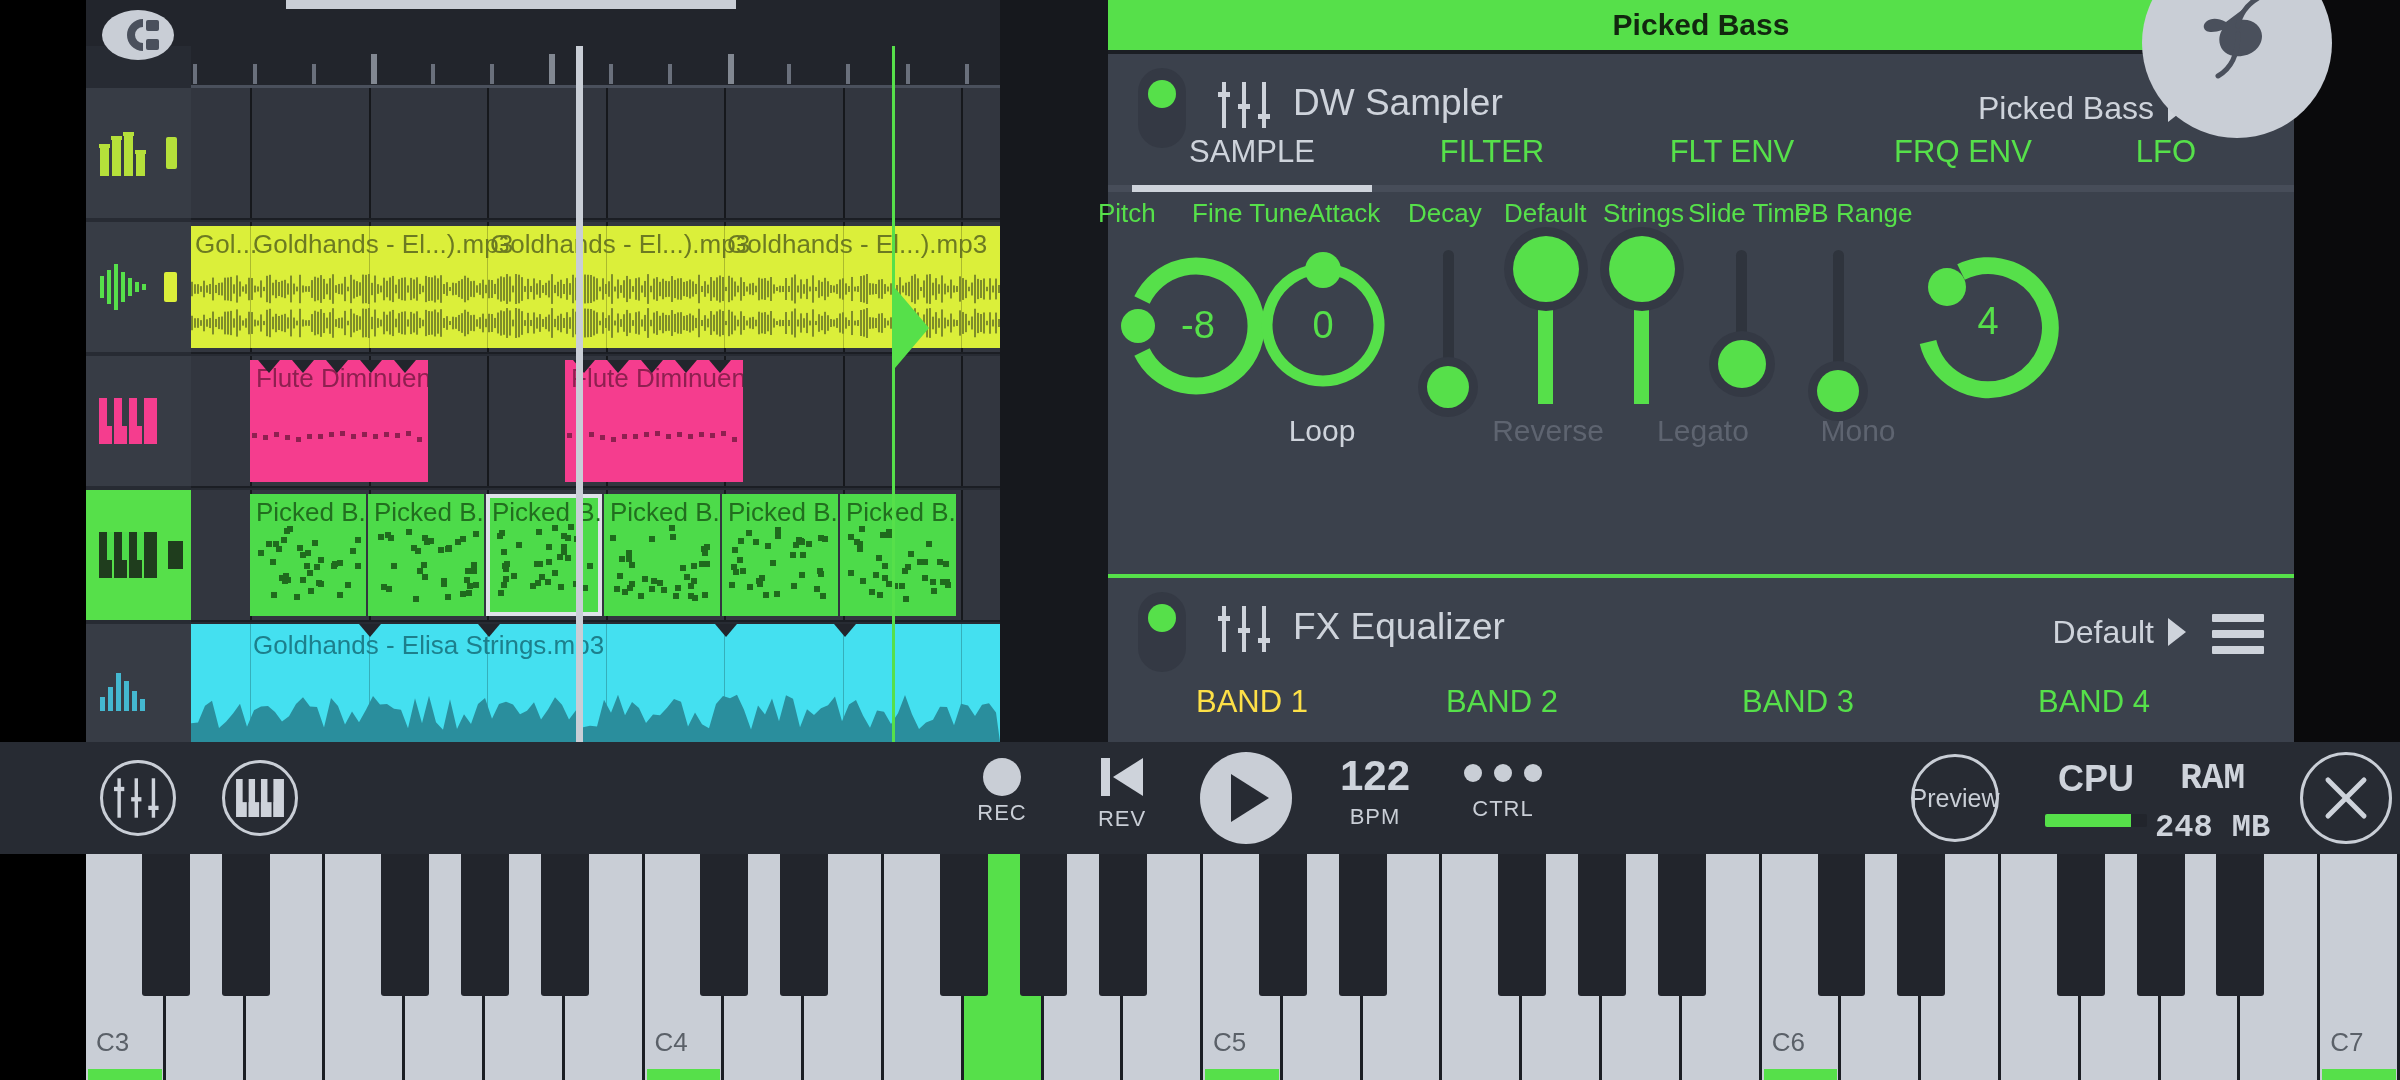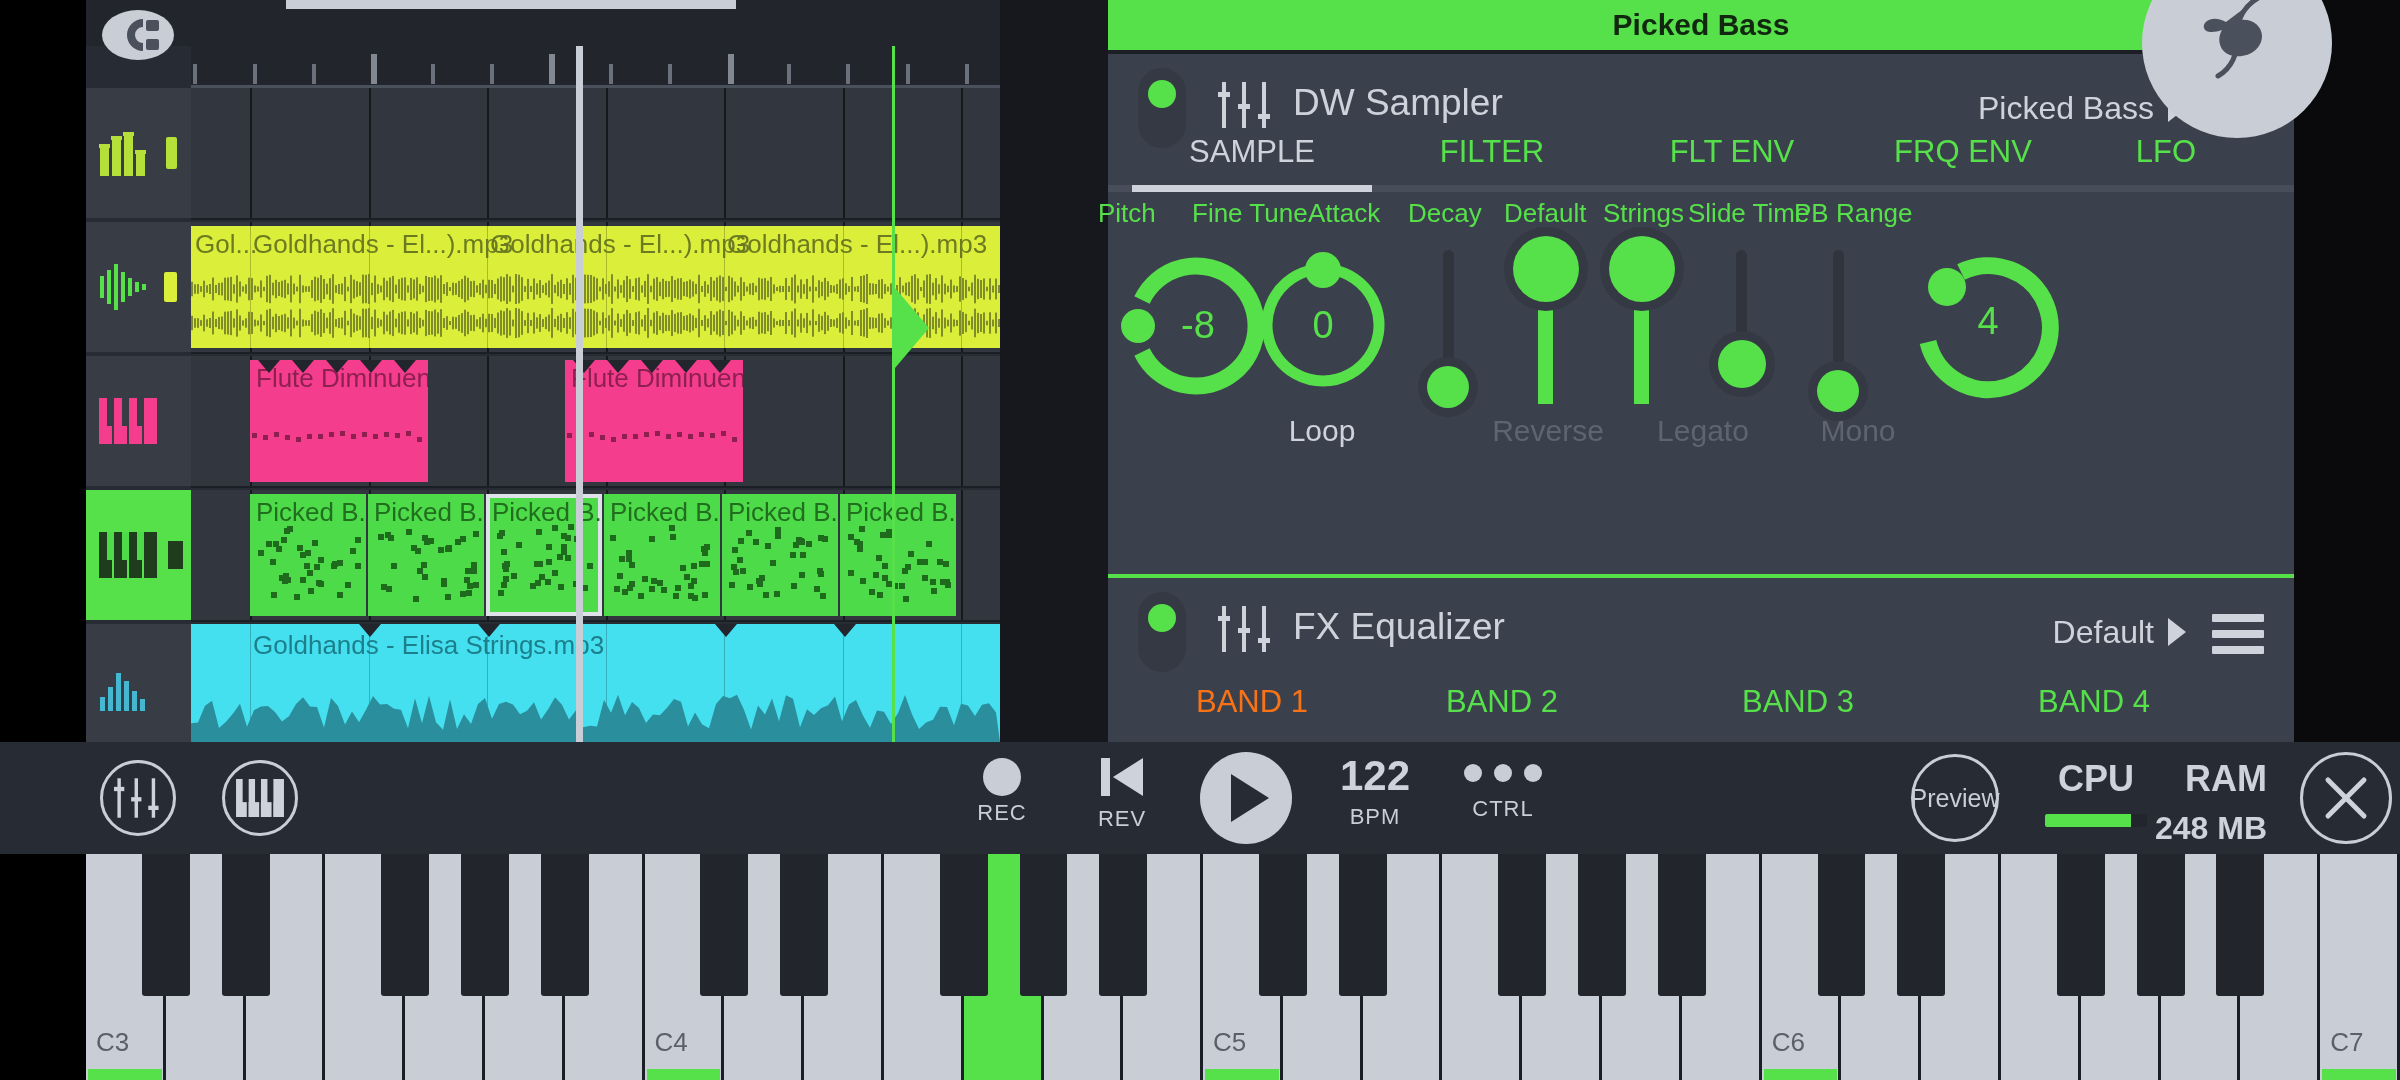--- a/index.html
+++ b/index.html
@@ -93,21 +93,21 @@
   .ctl-bottom.off { color:#5e6470; }
 
   .knob-val { position:absolute; font-size:38px; color:#56e04a; text-align:center; }
 
   .slider-track { position:absolute; width:11px; background:#2f343d; border-radius:6px; }
   .slider-fill  { position:absolute; width:15px; background:#56e04a; }
   .slider-knob  { position:absolute; border-radius:50%; background:#56e04a; box-shadow:0 0 0 9px #343944; }
 
   .eq-bands { position:relative; height:60px; }
   .band { position:absolute; font-size:31px; color:#56e04a; text-align:center; }
-  .band.active { color:#f97316; }
+  .band.active { color:#fde047; }
 
   
   .fl-badge { position:absolute; right:-38px; top:-52px; width:190px; height:190px; border-radius:50%; background:#c9ced6; z-index:40;
               display:flex; align-items:center; justify-content:center; }
 
   
   #transport { position:absolute; left:0; top:742px; width:2400px; height:112px; background:#272b33; }
   .circ-btn { position:absolute; top:18px; width:76px; height:76px; border-radius:50%; border:3px solid #c9ced6;
               display:flex; align-items:center; justify-content:center; }
   .tp-item { position:absolute; top:10px; text-align:center; }
@@ -118,21 +118,21 @@
   .play-tri { width:0;height:0; border-top:24px solid transparent; border-bottom:24px solid transparent; border-left:38px solid #272b33; margin-left:8px;}
   .bpm-val { font-size:42px; color:#ced3db; font-weight:bold; }
   .ctrl-dots { display:flex; gap:12px; justify-content:center; margin-top:12px; }
   .ctrl-dots i { width:18px;height:18px;border-radius:50%;background:#c9ced6; display:block; }
   .preview-btn { position:absolute; left:1911px; top:12px; width:88px; height:88px; border-radius:50%; border:3px solid #c9ced6;
                  display:flex; align-items:center; justify-content:center; font-size:25px; color:#c9ced6; }
   .cpu-box { position:absolute; left:2045px; top:16px; text-align:center; }
   .cpu-lbl { font-size:36px; color:#ced3db; font-weight:bold; }
   .cpu-bar { width:102px; height:13px; background:#22252c; margin-top:14px; border-radius:2px; overflow:hidden; }
   .cpu-bar i { display:block; height:13px; background:#56e04a; }
-  .ram-box { position:absolute; left:2155px; top:16px; text-align:right; }
+  .ram-box { position:absolute; left:2155px; top:16px; text-align:center;font-family:Liberation Mono, monospace; }
   .ram-lbl { font-size:36px; color:#ced3db; font-weight:bold; }
   .ram-val { font-size:32px; color:#ced3db; margin-top:10px; font-weight:bold; }
   .close-btn { position:absolute; left:2300px; top:10px; width:92px; height:92px; border-radius:50%; border:3px solid #c9ced6;
                display:flex; align-items:center; justify-content:center; }
 
   
   #keyboard { position:absolute; left:86px; top:854px; width:2314px; height:226px; background:#c9ced6; }
   .wkey { position:absolute; top:0; height:226px; background:#c9ced6; border-right:3px solid #1b1e24; }
   .wkey.lit { background:#56e04a; }
   .bkey { position:absolute; top:0; height:142px; background:#22252c; border-radius:0 0 3px 3px; }

